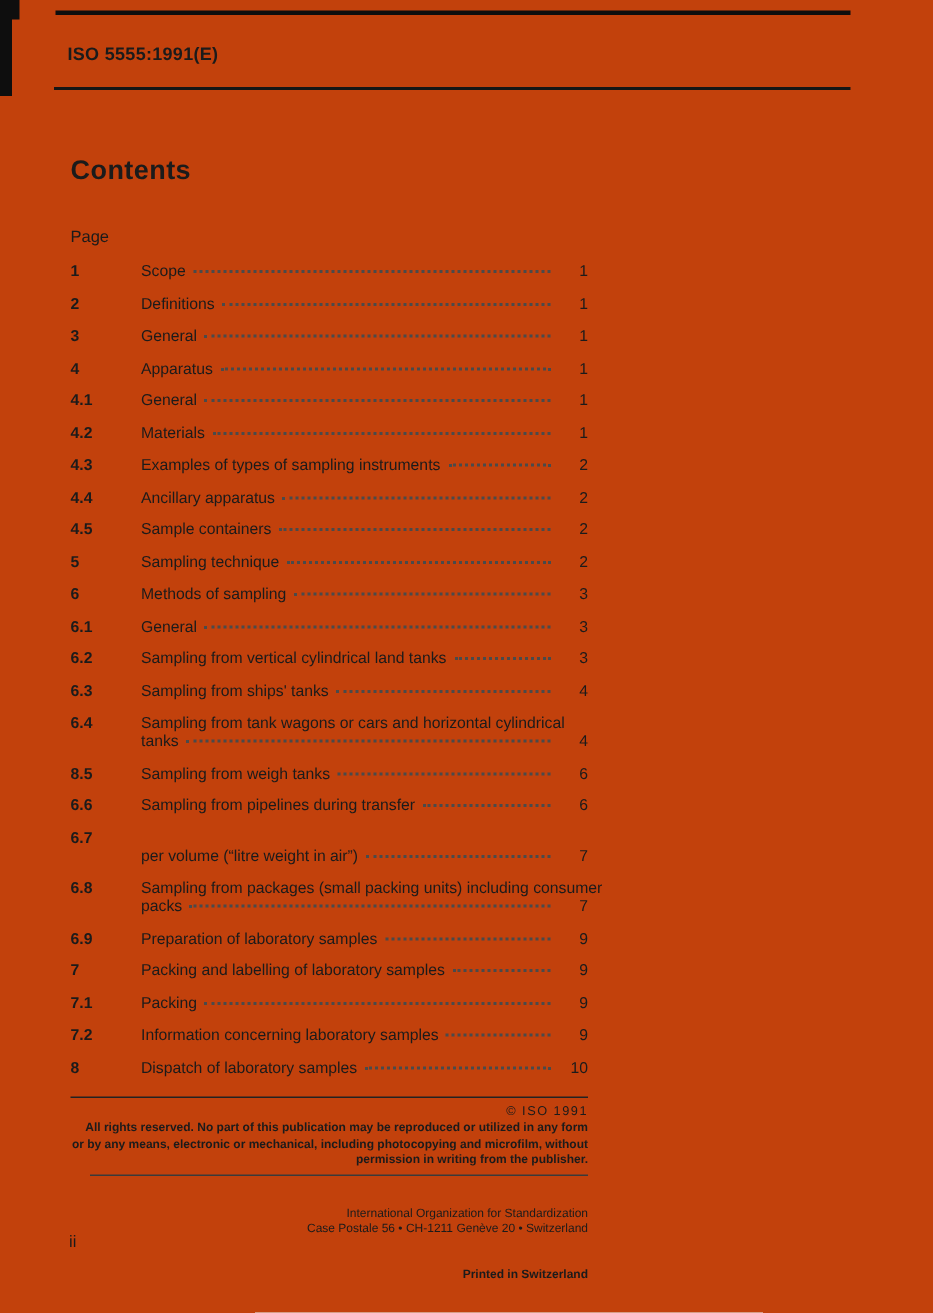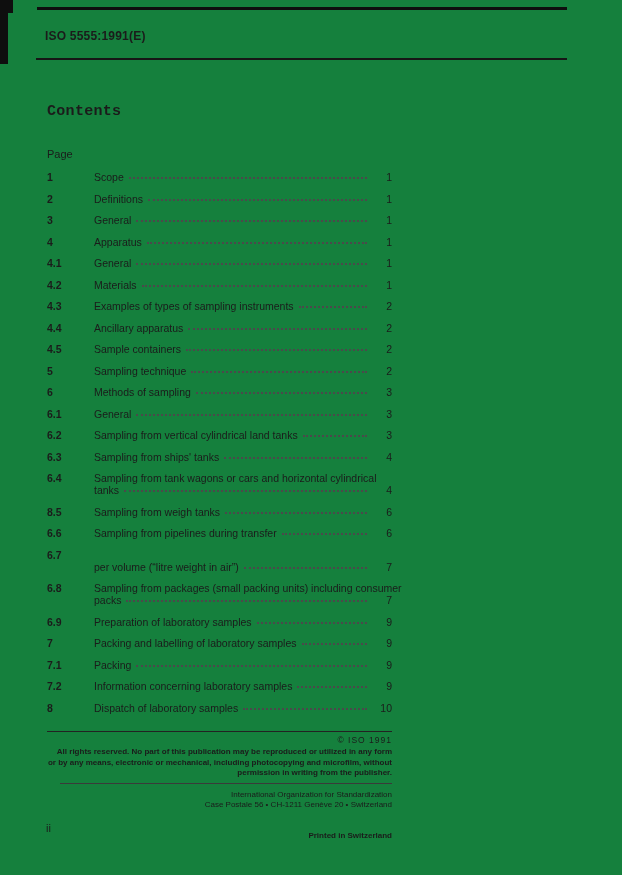--- a/index.html
+++ b/index.html
@@ -1,56 +1,56 @@
 <!DOCTYPE html>
 <html><head>
 <meta charset="utf-8">
 <style>
   html, body { margin: 0; padding: 0; background: #e8e8e6; }
   .page {
     position: relative;
     width: 622px;
     height: 875px;
     margin: 0 auto;
-    background: #15803d;
+    background: #c2410c;
     font-family: "Liberation Sans", sans-serif;
     color: #1b1b1b;
     overflow: hidden;
   }
   
   .artifact-top { position: absolute; left: 37px; top: 7px; right: 55px; height: 3px; background: #0e0e0e; }
   .artifact-left { position: absolute; left: 0; top: 0; width: 8px; height: 64px; background: #0e0e0e; }
   .artifact-corner { position: absolute; left: 0; top: 0; width: 13px; height: 13px; background: #0e0e0e; }
 
   .doc-code {
     position: absolute; left: 45px; top: 29px;
     font-weight: bold; font-size: 12px; letter-spacing: 0.2px;
   }
   .header-rule { position: absolute; left: 36px; right: 55px; top: 58px; height: 2px; background: #161616; }
 
   .contents-block { position: absolute; left: 47px; top: 103px; width: 345px; }
-  .contents-title { font-weight: bold; font-size: 15px; margin: 0 0 3px 0; letter-spacing: 0.3px; font-family: Liberation Mono, monospace; }
+  .contents-title { font-weight: bold; font-size: 18px; margin: 0 0 3px 0; letter-spacing: 0.3px; }
   .page-label { font-size: 11px; margin-bottom: 11px; margin-top: 28px; }
 
   .toc-row { margin-bottom: 9.5px; }
   .toc-line { display: flex; align-items: baseline; font-size: 10.5px; line-height: 12px; }
   .toc-num { flex: 0 0 27px; width: 27px; font-weight: bold; }
   .toc-title { white-space: nowrap; margin-left: 20px; }
   .leader {
     flex: 1 1 auto; min-width: 8px;
     border-bottom: 2px dotted #4a4a4a;
     margin: 0 5px; transform: translateY(-2px);
   }
   .toc-page { flex: 0 0 20px; text-align: right; }
 
   .footer { position: absolute; left: 47px; top: 731px; width: 345px; text-align: right; }
   .footer-rule { height: 1px; background: #222; margin-bottom: 3px; }
   .copyright { font-size: 8.5px; margin-bottom: 2px; letter-spacing: 1px; }
   .rights { font-size: 8px; line-height: 1.32; font-weight: bold; }
-  .org-block { margin-top: 4px; margin-left: 13px; border-top: 1px solid #3a3a3a; padding-top: 6px; font-size: 8px; line-height: 1.35; }
+  .org-block { margin-top: 4px; margin-left: 13px; border-top: 1px solid #3a3a3a; padding-top: 20px; font-size: 8px; line-height: 1.35; }
   .printed { margin-top: 20px; margin-left: 0; font-size: 8px; font-weight: bold; }
 
   .page-num { position: absolute; left: 46px; top: 822px; font-weight: normal; font-size: 11px; }
 </style>
 </head>
 <body>
 
 <div class="page">
 
   <div class="artifact-top"></div>

